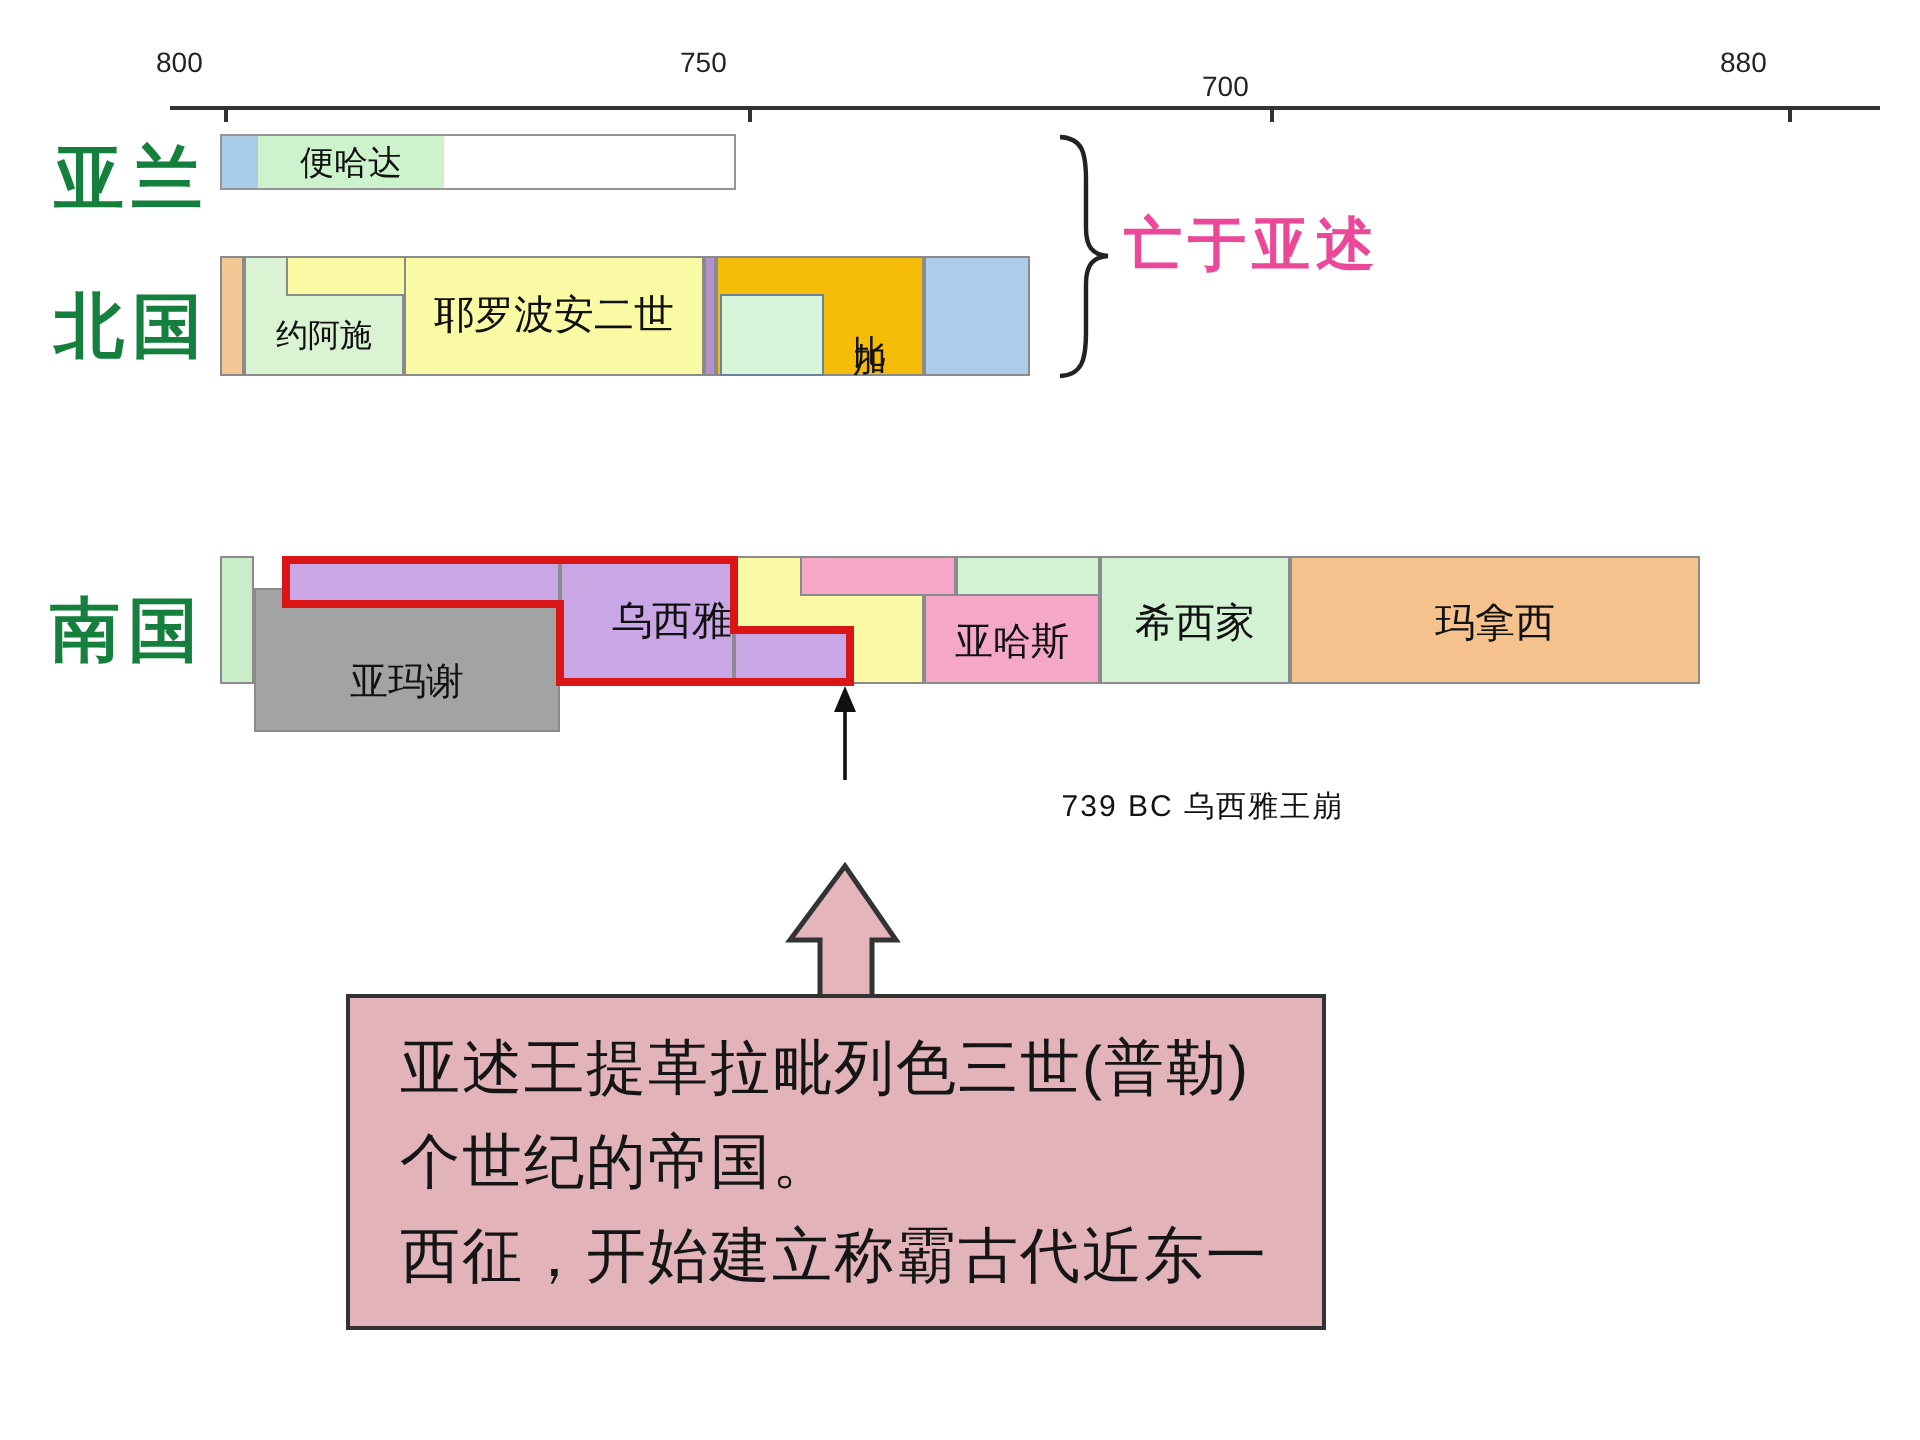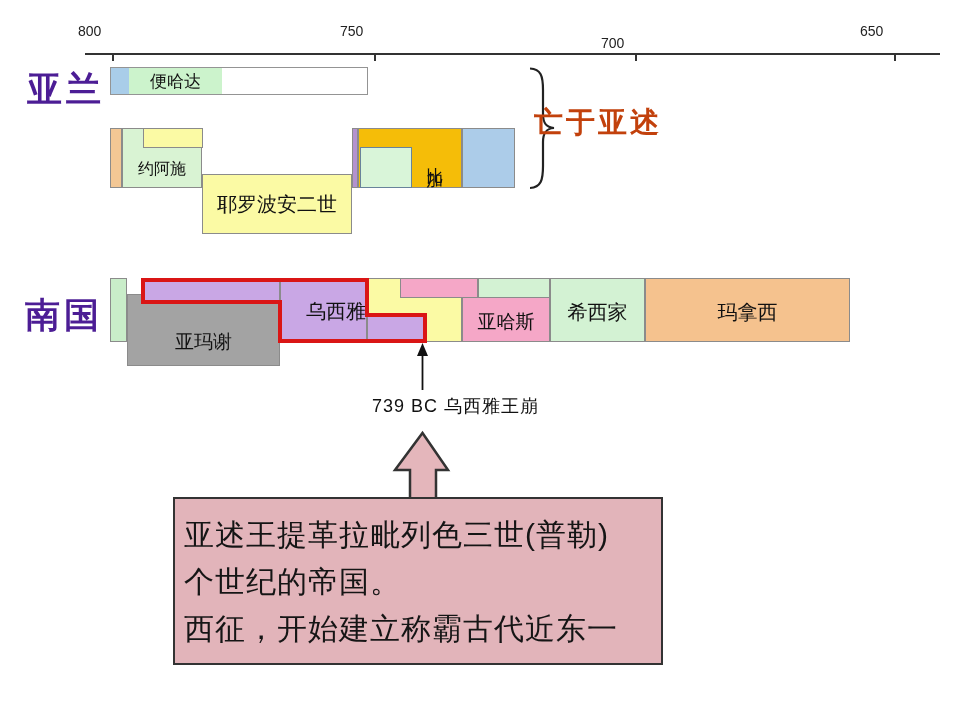--- a/index.html
+++ b/index.html
@@ -1,57 +1,58 @@
 <!DOCTYPE html>
 <html><head>
 <meta charset="utf-8">
 <style>
   html,body{margin:0;padding:0;background:#fff;}
   #stage{position:relative;width:960px;height:720px;background:#ffffff;overflow:hidden;
          font-family:"Liberation Sans","DejaVu Sans",sans-serif;}
   #blocks-layer{position:absolute;left:0;top:0;width:960px;height:720px;}
   .blk{position:absolute;box-sizing:border-box;display:flex;align-items:center;justify-content:center;}
   .blk span{color:#111;white-space:nowrap;line-height:1;}
-  .row-label{position:absolute;font-size:35px;font-weight:700;color:#4c1d95;letter-spacing:4px;white-space:nowrap;}
+  .row-label{position:absolute;font-size:35px;font-weight:700;color:#15803d;letter-spacing:4px;white-space:nowrap;}
   .axis-line{position:absolute;background:#333;}
   .axis-tick{position:absolute;background:#333;}
   .axis-lab{position:absolute;width:70px;text-align:left;font-size:14px;color:#222;}
   #overlay-svg{position:absolute;left:0;top:0;pointer-events:none;}
-  .doom-label{position:absolute;left:534px;top:103px;font-size:29px;font-weight:600;color:#c2410c;letter-spacing:3px;}
-  .event-label{position:absolute;left:372px;top:394px;width:300px;text-align:left;font-size:18px;color:#111;letter-spacing:1px;}
+  .doom-label{position:absolute;left:562px;top:103px;font-size:29px;font-weight:600;color:#ec4899;letter-spacing:3px;}
+  .event-label{position:absolute;left:372px;top:394px;width:300px;text-align:right;font-size:15px;color:#111;letter-spacing:1px;}
   .note-box{position:absolute;left:173px;top:497px;width:490px;height:168px;box-sizing:border-box;
-            background:#e2b4ba;border:2px solid #333;padding:12px 8px 0 9px;}
+            background:#e2b4ba;border:2px solid #333;padding:12px 8px 0 25px;}
   .note-line{font-size:30px;line-height:47px;color:#151515;white-space:nowrap;letter-spacing:1px;}
 </style>
 </head>
 <body>
 
 <div id="stage">
 
   <div id="blocks-layer">
       <div class="axis-line" style="left: 85px; top: 53px; width: 855px; height: 2px;"></div>
       <div class="axis-tick" style="left: 112px; top: 54px; width: 2px; height: 7px;"></div>
       <div class="axis-lab" style="left: 78px; top: 23px;">800</div>
       <div class="axis-tick" style="left: 374px; top: 54px; width: 2px; height: 7px;"></div>
       <div class="axis-lab" style="left: 340px; top: 23px;">750</div>
       <div class="axis-tick" style="left: 635px; top: 54px; width: 2px; height: 7px;"></div>
       <div class="axis-lab" style="left: 601px; top: 23px; margin-top: 12px;">700</div>
       <div class="axis-tick" style="left: 894px; top: 54px; width: 2px; height: 7px;"></div>
-      <div class="axis-lab" style="left: 860px; top: 23px;">650</div>
+      <div class="axis-lab" style="left: 860px; top: 23px;">880</div>
       <div class="row-label" style="left: 27px; top: 66px;">亚兰</div>
       <div class="blk" style="left: 110px; top: 67px; width: 258px; height: 28px; background: rgb(255, 255, 255); border: 1px solid rgb(148, 148, 148);"></div>
       <div class="blk" style="left: 111px; top: 68px; width: 18px; height: 26px; background: rgb(169, 205, 233); border: none;"></div>
       <div class="blk" style="left: 129px; top: 68px; width: 93px; height: 26px; background: rgb(204, 243, 204); border: none;">
         <span style="font-size: 17px; transform: translate(0px, 0px);">便哈达</span>
       </div>
+      <div class="row-label" style="left: 27px; top: 140px;">北国</div>
       <div class="blk" style="left: 110px; top: 128px; width: 12px; height: 60px; background: rgb(243, 199, 148); border: 1px solid rgb(139, 139, 139);"></div>
       <div class="blk" style="left: 122px; top: 128px; width: 80px; height: 60px; background: rgb(217, 243, 211); border: 1px solid rgb(139, 139, 139);">
         <span style="font-size: 16px; transform: translate(0px, 11px);">约阿施</span>
       </div>
-      <div class="blk" style="left: 202px; top: 128px; width: 150px; height: 60px; background: rgb(251, 250, 164); border: 1px solid rgb(139, 139, 139); margin-top: 46px;">
+      <div class="blk" style="left: 202px; top: 128px; width: 150px; height: 60px; background: rgb(251, 250, 164); border: 1px solid rgb(139, 139, 139);">
         <span style="font-size: 20px; transform: translate(0px, 0px);">耶罗波安二世</span>
       </div>
       <div class="blk" style="left: 143px; top: 128px; width: 60px; height: 20px; background: rgb(251, 250, 164); border: 1px solid rgb(139, 139, 139);"></div>
       <div class="blk" style="left: 352px; top: 128px; width: 6px; height: 60px; background: rgb(179, 146, 206); border: 1px solid rgb(139, 139, 139);"></div>
       <div class="blk" style="left: 358px; top: 128px; width: 104px; height: 60px; background: rgb(245, 189, 8); border: 1px solid rgb(139, 139, 139);">
         <span style="font-size: 17px; writing-mode: vertical-rl; letter-spacing: 4px; line-height: 1.1; transform: translate(24px, 0px);">比加</span>
       </div>
       <div class="blk" style="left: 360px; top: 147px; width: 52px; height: 41px; background: rgb(217, 245, 217); border: 1px solid rgb(104, 131, 155);"></div>
       <div class="blk" style="left: 462px; top: 128px; width: 53px; height: 60px; background: rgb(172, 204, 233); border: 1px solid rgb(139, 139, 139);"></div>
       <div class="row-label" style="left: 25px; top: 292px;">南国</div>

